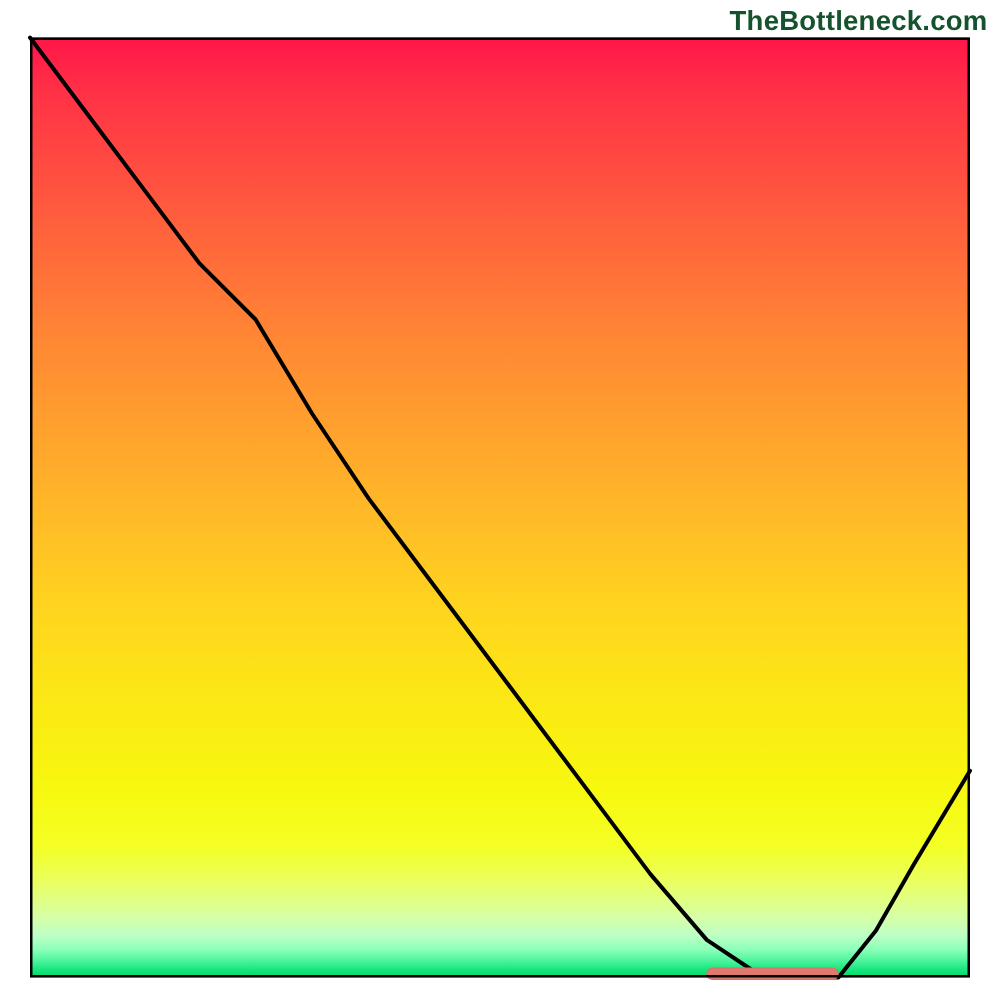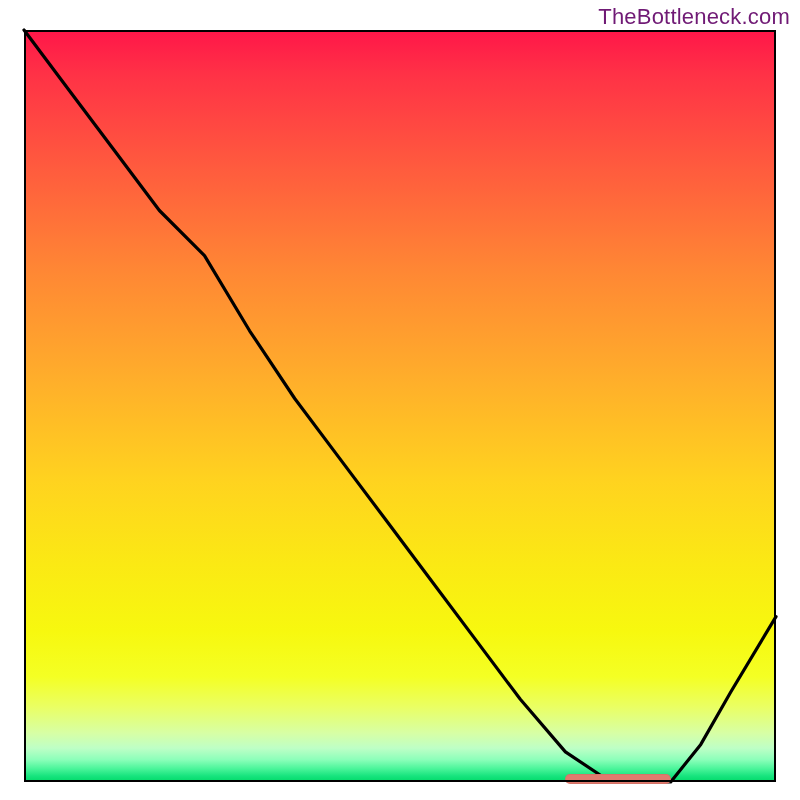--- a/index.html
+++ b/index.html
@@ -16,22 +16,22 @@
     position: relative;
     width: 800px;
     height: 800px;
   }
 
   .watermark {
     position: absolute;
     top: 4px;
     right: 10px;
     font-size: 22px;
-    font-weight: 400;
-    color: #701a75;
+    font-weight: 700;
+    color: #14532d;
     letter-spacing: 0.2px;
   }
 
   
   .plot {
     position: absolute;
     left: 24px;
     top: 30px;
     width: 752px;
     height: 752px;

